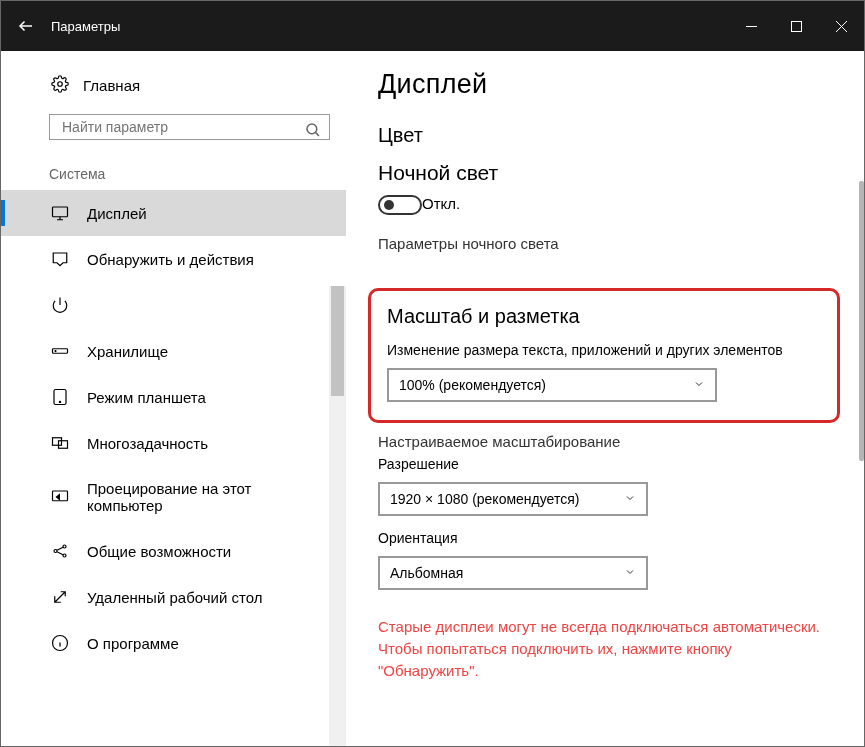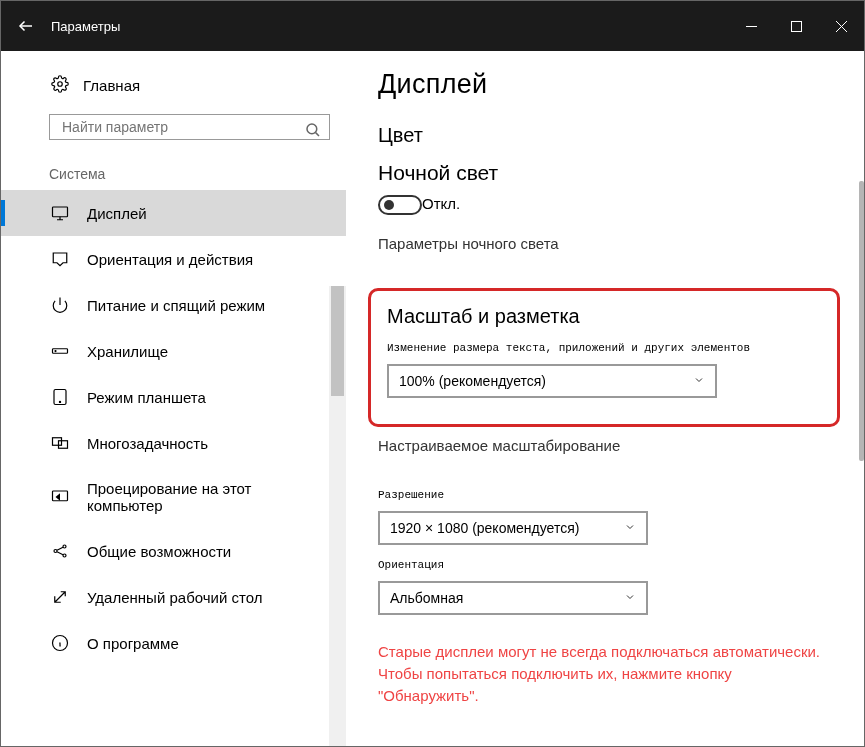--- a/index.html
+++ b/index.html
@@ -46,21 +46,21 @@
 
   .toggle-row { display: flex; margin-bottom: 20px; }
   .toggle { width: 44px; height: 20px; border: 2px solid #333; border-radius: 11px; position: relative; background: #fff; }
   .toggle .knob { width: 10px; height: 10px; background: #333; border-radius: 50%; position: absolute; top: 3px; left: 4px; }
   .toggle-text { font-size: 15px; }
 
   .link-text { font-size: 15px; color: #333; margin-bottom: 36px; display: block; }
 
   .highlight-box { border: 3px solid #d52828; border-radius: 10px; padding: 14px 16px 18px 16px; margin: 0 -6px 14px -10px; }
   .highlight-box h2 { margin-top: 0; }
-  .field-label { font-size: 11px; margin: 0 0 10px 0; font-family: Liberation Mono, monospace; }
+  .field-label { font-size: 14px; margin: 0 0 10px 0; }
 
   .combo { width: 270px; height: 34px; border: 2px solid #999; display: flex; align-items: center; padding: 0 10px; justify-content: space-between; background: #fff; margin-bottom: 14px; }
   .combo-inside-highlight { width: 330px; }
   .combo-text { font-size: 14px; }
   .chevron svg { width: 12px; height: 12px; }
 
   .body-text { font-size: 15px; color: #ef4444; line-height: 1.45; }
 </style>
 </head>
 <body>
@@ -132,31 +132,30 @@
             </span>
             <span>Дисплей</span>
           </div>
 
           <div class="nav-item">
             <span class="nav-icon">
               <svg viewBox="0 0 24 24" fill="none" stroke="#000" stroke-width="1.6">
                   <path d="M21 4H3v13h5l4 4 4-4h5z"></path>
                 </svg>
             </span>
-            <span>Ориентация и действия</span>
+            <span>Обнаружить и действия</span>
           </div>
 
           <div class="nav-item">
             <span class="nav-icon">
               <svg viewBox="0 0 24 24" fill="none" stroke="#000" stroke-width="1.6">
                   <path d="M12 2v10"></path>
                   <path d="M5.5 6.5a9 9 0 1 0 13 0"></path>
                 </svg>
             </span>
-            <span>Питание и спящий режим</span>
           </div>
 
           <div class="nav-item">
             <span class="nav-icon">
               <svg viewBox="0 0 24 24" fill="none" stroke="#000" stroke-width="1.6">
                   <rect x="2" y="9" width="20" height="6" rx="1"></rect>
                   <circle cx="6" cy="12" r="0.7" fill="#000"></circle>
                 </svg>
             </span>
             <span>Хранилище</span>
@@ -244,31 +243,31 @@
           <div class="knob"></div>
         </div>
         <span class="toggle-text">Откл.</span>
       </div>
 
       <span class="link-text">Параметры ночного света</span>
 
       <div class="highlight-box">
         <h2>Масштаб и разметка</h2>
         <div class="field-label">Изменение размера текста, приложений и других элементов</div>
-        <div class="combo combo-inside-highlight" style="margin-bottom:8px">
+        <div class="combo combo-inside-highlight" style="margin-bottom:0">
           <span class="combo-text">100% (рекомендуется)</span>
           <span class="chevron">
             <svg viewBox="0 0 24 24" fill="none" stroke="#333" stroke-width="2">
                 <path d="M6 9l6 6 6-6"></path>
               </svg>
           </span>
         </div>
       </div>
 
-      <span class="link-text" style="margin-top:-4px;margin-bottom:35px">Настраиваемое масштабирование</span>
+      <span class="link-text" style="margin-top:-4px;margin-bottom:6px">Настраиваемое масштабирование</span>
 
       <div class="field-label">Разрешение</div>
       <div class="combo">
         <span class="combo-text">1920 × 1080 (рекомендуется)</span>
         <span class="chevron">
           <svg viewBox="0 0 24 24" fill="none" stroke="#333" stroke-width="2">
               <path d="M6 9l6 6 6-6"></path>
             </svg>
         </span>
       </div>

